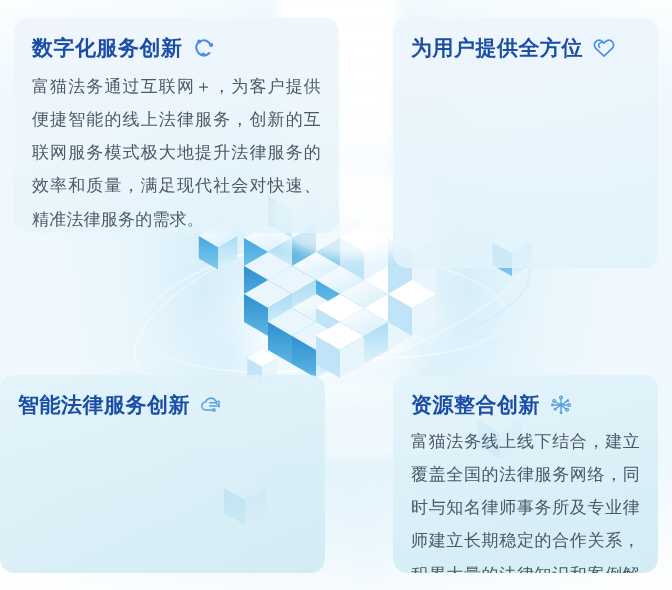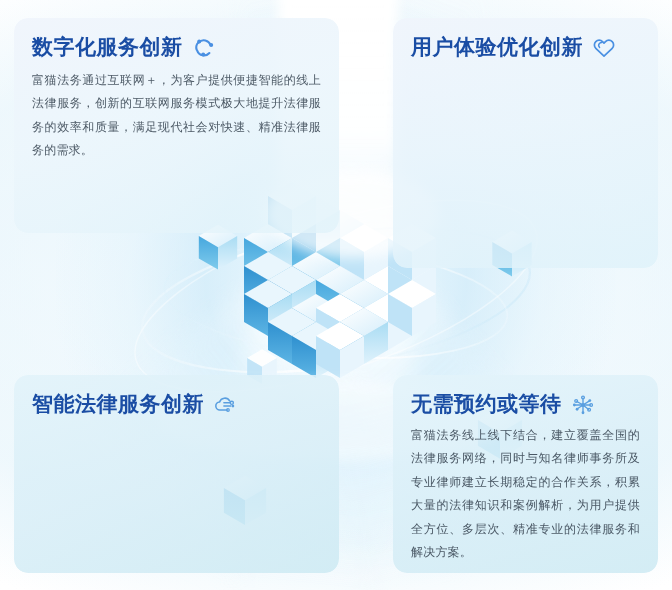--- a/index.html
+++ b/index.html
@@ -62,45 +62,45 @@
     border-radius:14px;
     box-sizing:border-box;
     overflow:hidden;
   }
   .card .veil{position:absolute;inset:0;border-radius:14px;}
 
   .card-tl{left:14px;top:18px;width:325px;height:215px;}
   .card-tl .veil{background:linear-gradient(165deg,rgba(240,245,252,0.95) 0%,rgba(236,246,252,0.92) 45%,rgba(225,243,250,0.80) 100%);}
   .card-tr{left:393px;top:18px;width:265px;height:250px;}
   .card-tr .veil{background:linear-gradient(165deg,rgba(240,245,252,0.95) 0%,rgba(234,245,252,0.92) 45%,rgba(222,242,250,0.80) 100%);}
-  .card-bl{left:14px;top:375px;width:325px;height:198px;}
+  .card-bl{left:0;top:375px;width:325px;height:198px;}
   .card-bl .veil{background:linear-gradient(165deg,rgba(226,243,250,0.88) 0%,rgba(216,238,247,0.86) 55%,rgba(205,234,243,0.86) 100%);}
   .card-br{left:393px;top:375px;width:265px;height:198px;}
   .card-br .veil{background:linear-gradient(165deg,rgba(228,244,251,0.88) 0%,rgba(216,238,247,0.86) 55%,rgba(205,234,243,0.86) 100%);}
 
-  .card-inner{position:relative;z-index:2;padding:18px 18px 14px 18px;font-family:Liberation Mono, monospace;}
+  .card-inner{position:relative;z-index:2;padding:18px 18px 14px 18px;}
 
   .card-title{
     display:flex;align-items:center;gap:9px;
     color:#1a4da4;
     font-weight:bold;
     font-size:21px;
     line-height:1;
     letter-spacing:.5px;
     margin:0 0 10px 0;
     white-space:nowrap;
   }
   .card-bl .card-title,.card-br .card-title{margin-bottom:8px;}
   .title-text{display:inline-block;}
   .title-icon{display:inline-flex;align-items:center;justify-content:center;width:24px;height:24px;flex:none;}
   .title-icon svg{display:block;}
 
   .card-body{
     color:#4d5a66;
-    font-size:12px;
+    font-size:17px;
     line-height:1.95;
     letter-spacing:.2px;
     text-align:justify;
     margin:0;
   }
   .card-tr .card-body{line-height:1.9;}
   .card-bl .card-body,.card-br .card-body{color:#4a5865;line-height:1.95;}
 </style>
 </head>
 <body>
@@ -242,21 +242,21 @@
         </span>
       </h2>
       <p class="card-body">富猫法务通过互联网＋，为客户提供便捷智能的线上法律服务，创新的互联网服务模式极大地提升法律服务的效率和质量，满足现代社会对快速、精准法律服务的需求。</p>
     </div>
   </div>
 
   <div class="card card-tr">
     <div class="veil"></div>
     <div class="card-inner">
       <h2 class="card-title">
-        <span class="title-text">用户体验优化创新</span>
+        <span class="title-text">为用户提供全方位</span>
         <span class="title-icon">
           <svg width="24" height="24" viewBox="0 0 24 24">
             <path d="M12 20.2 3.8 12.3a4.7 4.7 0 0 1 0-6.7 4.7 4.7 0 0 1 6.7 0L12 7.1l1.5-1.5a4.7 4.7 0 0 1 6.7 0 4.7 4.7 0 0 1 0 6.7z" fill="none" stroke="#4a90e2" stroke-width="1.7" stroke-linejoin="round"></path>
             <path d="M7.6 11.4a2.9 2.9 0 0 1 0-4.1 2.9 2.9 0 0 1 2.3-.8" fill="none" stroke="#4a90e2" stroke-width="1.4" stroke-linecap="round"></path>
           </svg>
         </span>
       </h2>
     </div>
   </div>
 
@@ -276,21 +276,21 @@
           </svg>
         </span>
       </h2>
     </div>
   </div>
 
   <div class="card card-br">
     <div class="veil"></div>
     <div class="card-inner">
       <h2 class="card-title">
-        <span class="title-text">无需预约或等待</span>
+        <span class="title-text">资源整合创新</span>
         <span class="title-icon">
           <svg width="26" height="24" viewBox="0 0 26 24">
             <g stroke="#5a9fe0" stroke-width="1.5" stroke-linecap="round" fill="none">
               <path d="M13 12 6.4 8.2"></path>
                 <path d="M13 12l6.6-4.2"></path>
               <path d="M13 12 7.4 15.8"></path>
                 <path d="M13 12l5.8 4.6"></path>
               <path d="M13 12V4.6"></path>
                 <path d="M13 12v7.6"></path>
               <path d="M13 12H4.6"></path>

